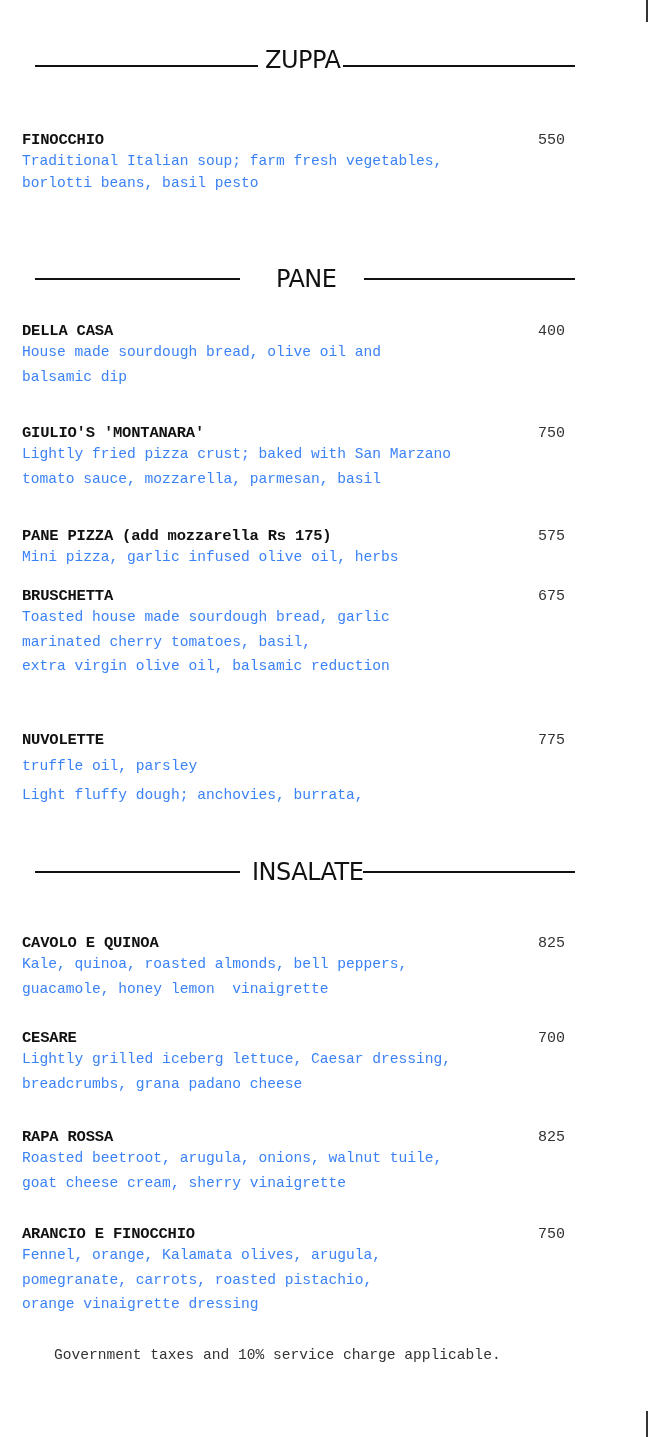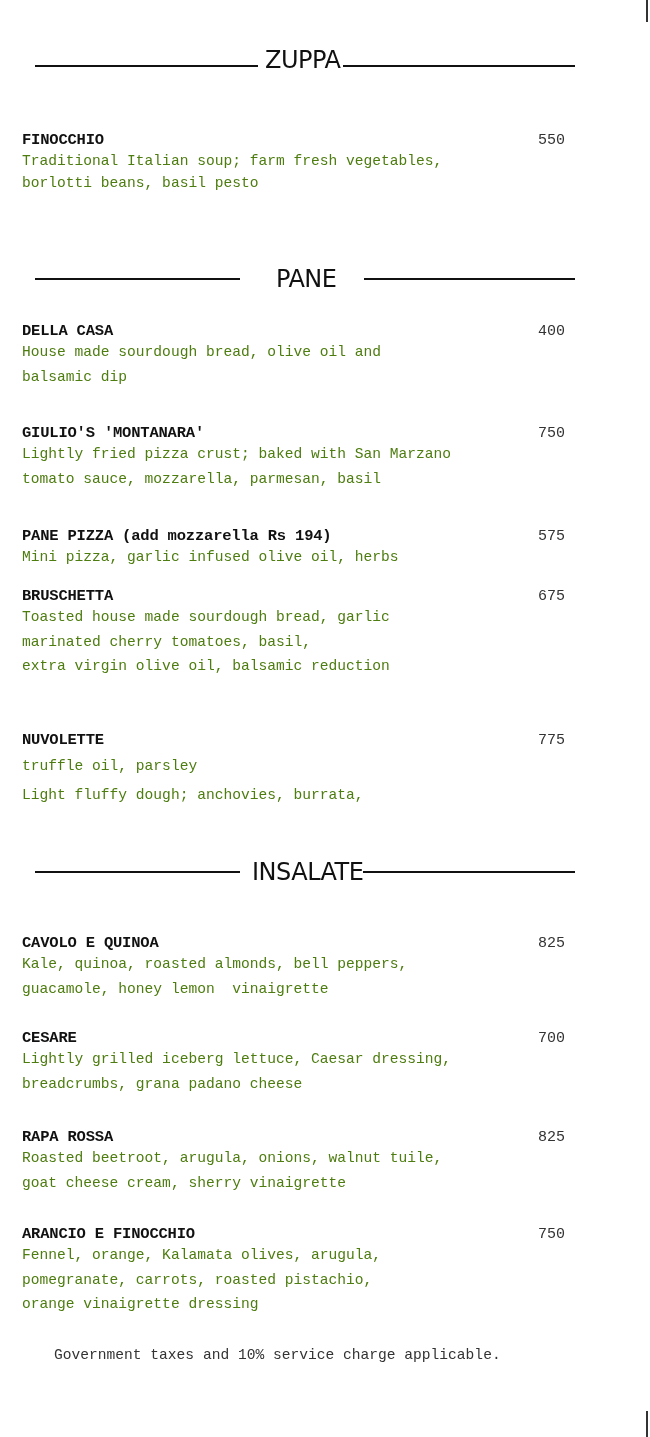--- a/index.html
+++ b/index.html
@@ -28,21 +28,21 @@
     .item-name {
       font-family: "Liberation Mono", "DejaVu Sans Mono", monospace;
       font-weight: bold; font-size: 15.5px; color: #111; letter-spacing: -0.2px;
     }
     .item-price {
       font-family: "Liberation Mono", "DejaVu Sans Mono", monospace;
       font-size: 15px; color: #333; margin-right: 2px;
     }
     .desc-line {
       font-family: "Liberation Mono", "DejaVu Sans Mono", monospace;
-      font-size: 14.6px; color: #4d7c0f; line-height: 24.5px; white-space: pre;
+      font-size: 14.6px; color: #3b82f6; line-height: 24.5px; white-space: pre;
     }
     .footer-note {
       position: absolute; top: 1347px; left: 0; width: 584px; text-align: center;
       font-family: "Liberation Mono", "DejaVu Sans Mono", monospace;
       font-size: 14.6px; color: #333; padding-right: 50px; box-sizing: border-box;
       padding-left: 54px; text-align: left;
     }
   </style>
 </head>
 <body>
@@ -84,21 +84,21 @@
   <div class="item-row">
     <span class="item-name">GIULIO'S 'MONTANARA'</span>
     <span class="item-price">750</span>
   </div>
   <div class="desc-line">Lightly fried pizza crust; baked with San Marzano</div>
   <div class="desc-line">tomato sauce, mozzarella, parmesan, basil</div>
 </div>
 
 <div class="item" style="top:527px;">
   <div class="item-row">
-    <span class="item-name">PANE PIZZA (add mozzarella Rs 194)</span>
+    <span class="item-name">PANE PIZZA (add mozzarella Rs 175)</span>
     <span class="item-price">575</span>
   </div>
   <div class="desc-line">Mini pizza, garlic infused olive oil, herbs</div>
 </div>
 
 <div class="item" style="top:587px;">
   <div class="item-row">
     <span class="item-name">BRUSCHETTA</span>
     <span class="item-price">675</span>
   </div>

